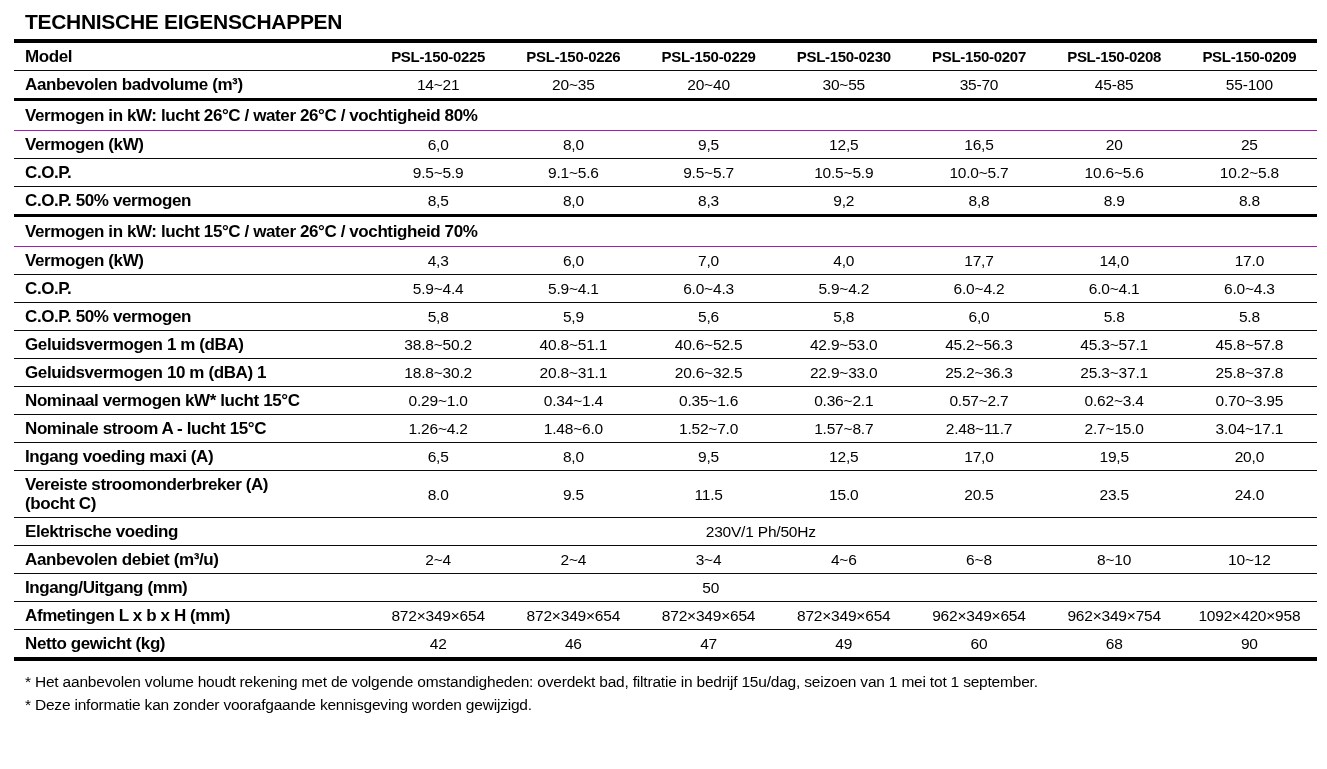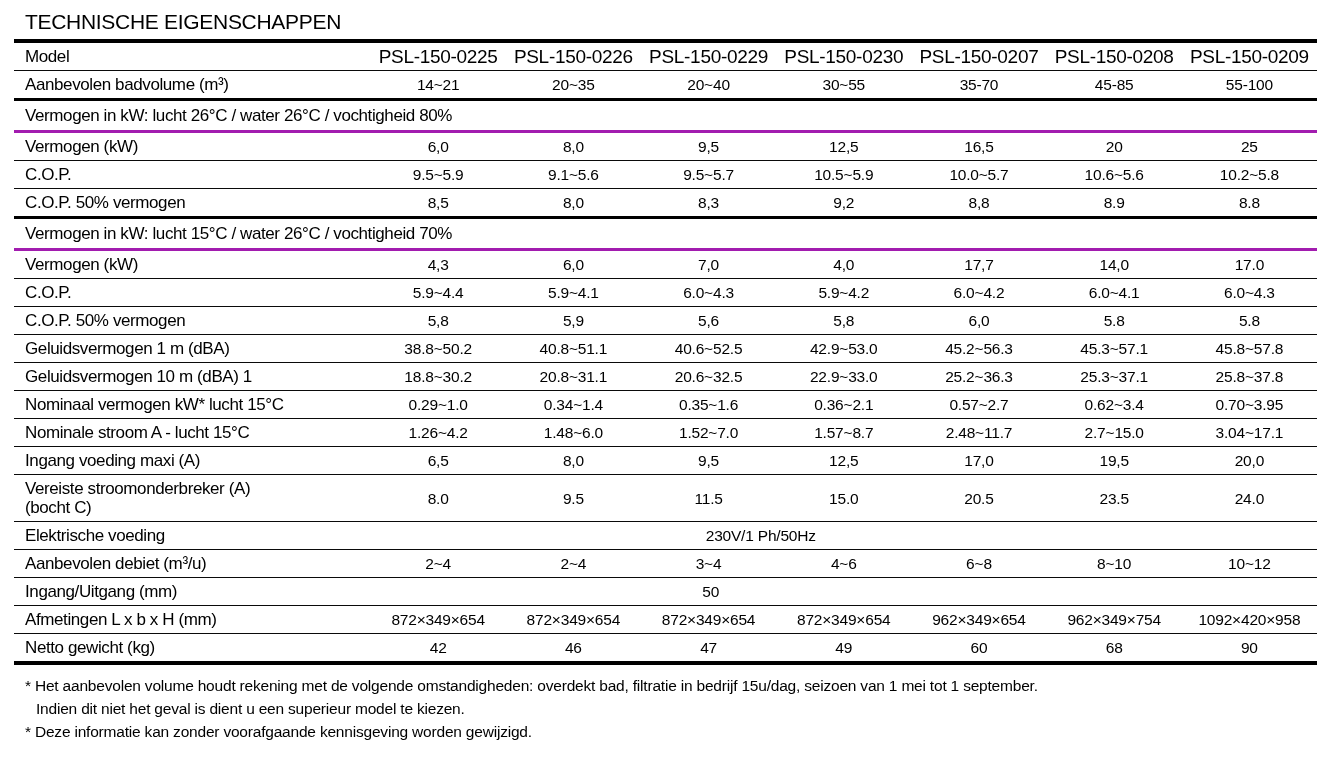--- a/index.html
+++ b/index.html
@@ -3,56 +3,56 @@
 <meta charset="utf-8">
 <style>
   html, body { margin: 0; padding: 0; background: #ffffff; color: #000000; }
   body {
     width: 1327px; height: 769px; overflow: hidden;
     font-family: "Liberation Sans", sans-serif;
   }
   .page { padding: 6px 10px 0 14px; }
 
   .title {
-    font-size: 21px; font-weight: normal; letter-spacing: -0.3px;
+    font-size: 21px; font-weight: bold; letter-spacing: -0.3px;
     margin: 4px 0 5px 11px;
   }
 
   table.spec {
     width: 1303px;
     border-collapse: collapse;
     table-layout: fixed;
     border-top: 4px solid #000;
     border-bottom: 4px solid #000;
   }
   col.c-label { width: 356px; }
   col.c-data  { width: 135px; }
 
   tr { border-bottom: 1px solid #0a0a0a; }
-  tr.section { border-top: 3px solid #000; border-bottom: 3px solid #a21caf; }
+  tr.section { border-top: 3px solid #000; border-bottom: 1px solid #a21caf; }
   tr:last-child { border-bottom: none; margin-top: 48px; }
 
   td {
     padding: 4px 2px;
     line-height: 19px;
     vertical-align: middle;
     text-align: center;
     font-size: 15.5px;
     letter-spacing: -0.2px;
   }
   td.label {
     text-align: left;
-    font-weight: normal;
+    font-weight: bold;
     font-size: 17px;
     padding-left: 11px;
     white-space: pre-line;
     letter-spacing: -0.4px;
   }
   tr.section td.label { font-size: 17px; padding-top: 5px; padding-bottom: 5px; }
-  td.model { font-weight: normal; font-size: 19px; letter-spacing: -0.3px; }
+  td.model { font-weight: bold; font-size: 15px; letter-spacing: -0.3px; }
 
   
   td.span-cell { }
   tbody tr:nth-child(17) td.span-cell { padding-right: 168px; } 
   tbody tr:nth-child(19) td.span-cell { padding-right: 268px; } 
 
   .footnotes { margin: 9px 0 0 11px; font-size: 15.5px; line-height: 23px; letter-spacing: -0.2px; }
   .footnote { white-space: pre-wrap; }
   .footnote.indent { padding-left: 11px; }
 </style>
@@ -257,16 +257,15 @@
           <td class="value">49</td>
           <td class="value">60</td>
           <td class="value">68</td>
           <td class="value">90</td>
         </tr>
       </tbody>
   </table>
 
   <div class="footnotes">
     <div class="footnote">* Het aanbevolen volume houdt rekening met de volgende omstandigheden: overdekt bad, filtratie in bedrijf 15u/dag, seizoen van 1 mei tot 1 september.</div>
-    <div class="footnote indent">Indien dit niet het geval is dient u een superieur model te kiezen.</div>
     <div class="footnote">* Deze informatie kan zonder voorafgaande kennisgeving worden gewijzigd.</div>
   </div>
 </div>
 
 </body></html>

